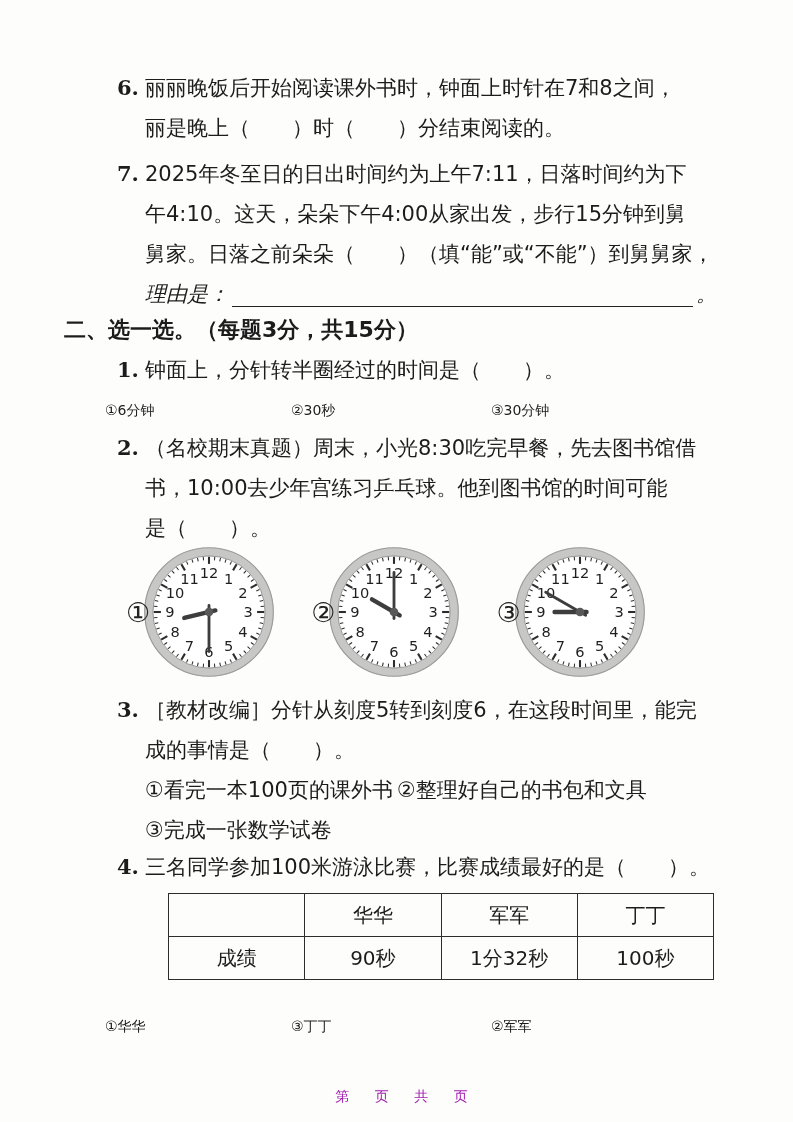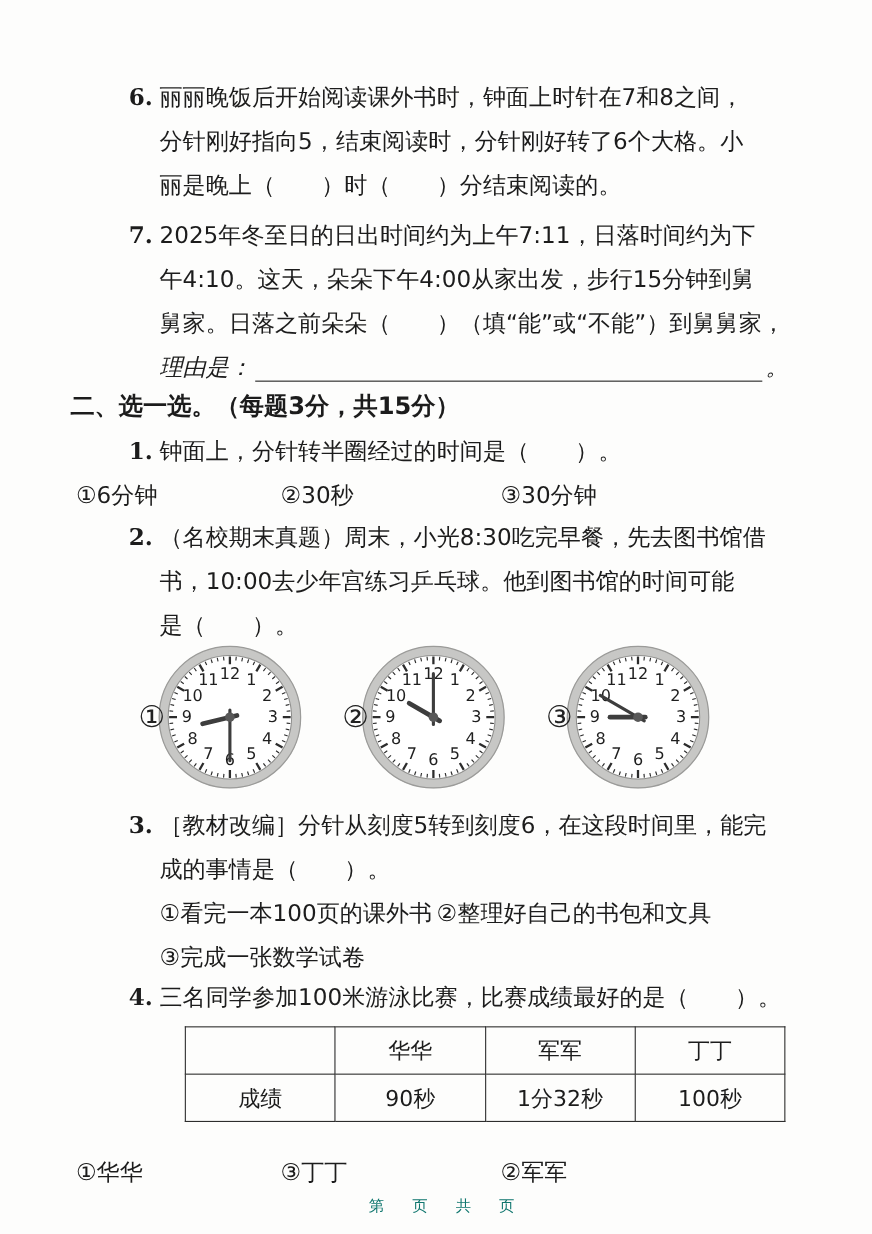--- a/index.html
+++ b/index.html
@@ -10,48 +10,47 @@
   }
   .question{position:relative;margin-left:117px;width:600px;
     padding-left:28px;font-size:21px;line-height:40px;box-sizing:border-box;}
   .qnum{position:absolute;left:0;top:0;font-weight:bold;
     font-family:"DejaVu Serif",serif;font-size:21px;}
   .qline{height:40px;white-space:nowrap;}
   .reason-line{display:flex;height:40px;align-items:stretch;font-style:italic;}
   .blank{flex:1;border-bottom:1.6px solid #222;margin:0 3px 7px 3px;}
   .section-title{margin:0 0 0 64px;font-size:22px;font-weight:bold;
     line-height:40px;height:40px;}
-  .opt-row{margin-left:69px;display:grid;
+  .opt-row{margin-left:105px;display:grid;
     grid-template-columns:186px 200px 1fr;
-    font-size:21px;line-height:40px;height:40px;}
+    font-size:14px;line-height:40px;height:40px;}
   .opt-pair{margin-left:145px;display:flex;gap:4px;
     font-size:21px;line-height:40px;height:40px;}
   .opt-single{margin-left:145px;font-size:21px;line-height:40px;height:40px;}
   .clock-row{margin-left:126px;display:flex;align-items:center;
     gap:36px;height:136px;margin-top:-4px;}
   .clock-group{display:flex;align-items:center;}
   .clk-label{font-size:27px;color:#222;margin-right:-7px;position:relative;z-index:2;}
   .clock{display:block;}
   .score-table{border-collapse:collapse;table-layout:fixed;
     width:546px;margin:6px 0 0 168px;padding-left:36px;}
   .score-table td{border:1.7px solid #2d2d2d;height:42px;text-align:center;
     font-size:20px;padding:0;}
   .page-footer{position:absolute;left:13px;right:0;bottom:16px;text-align:center;
-    font-size:14px;color:#0f766e;letter-spacing:3px;word-spacing:15px;}
+    font-size:14px;color:#a21caf;letter-spacing:3px;word-spacing:15px;}
   .mt6{margin-top:6px;} .mt10{margin-top:10px;}
 </style>
 </head>
 <body>
 
 <div class="page">
 
   <div class="question" style="margin-top:68px">
     <span class="qnum">6.</span>
     <div class="qline">丽丽晚饭后开始阅读课外书时，钟面上时针在7和8之间，</div>
-    <div class="qline">分针刚好指向5，结束阅读时，分针刚好转了6个大格。小</div>
     <div class="qline">丽是晚上（　　）时（　　）分结束阅读的。</div>
   </div>
 
   <div class="question mt6">
     <span class="qnum">7.</span>
     <div class="qline">2025年冬至日的日出时间约为上午7:11，日落时间约为下</div>
     <div class="qline">午4:10。这天，朵朵下午4:00从家出发，步行15分钟到舅</div>
     <div class="qline">舅家。日落之前朵朵（　　）（填“能”或“不能”）到舅舅家，</div>
     <div class="reason-line">
       <span>理由是：</span>

